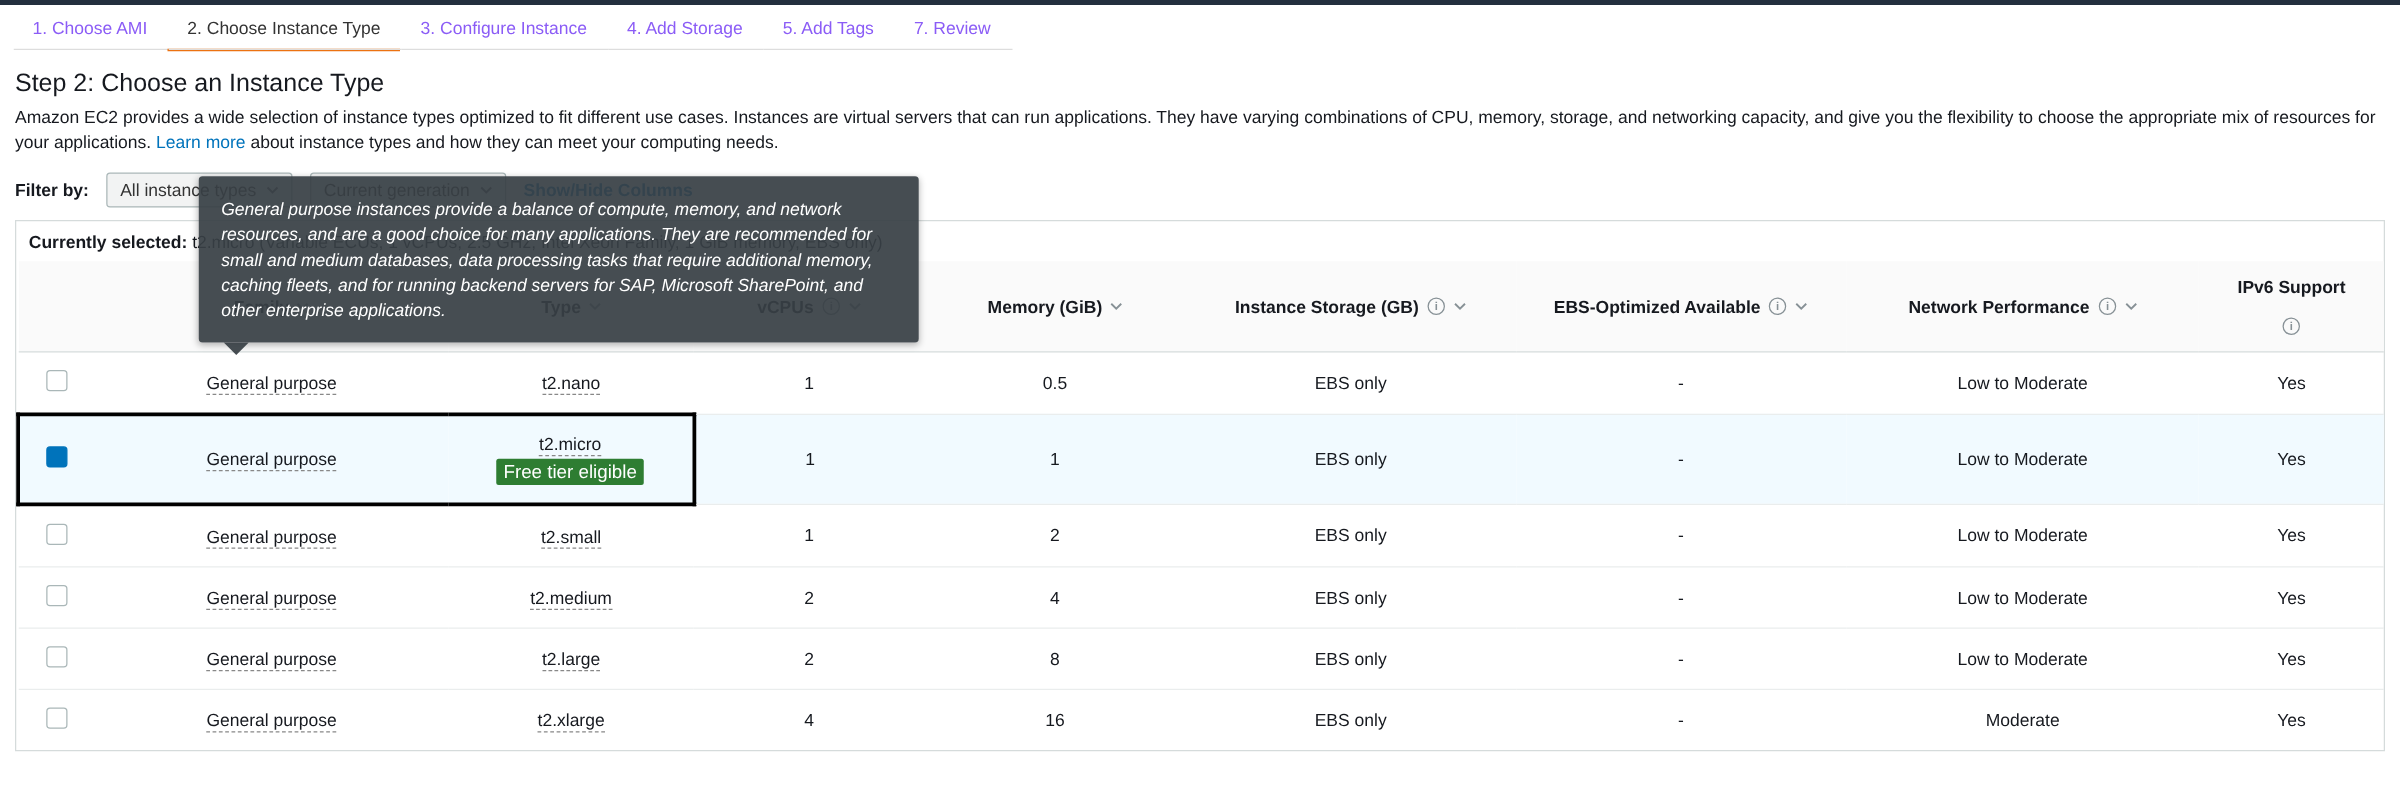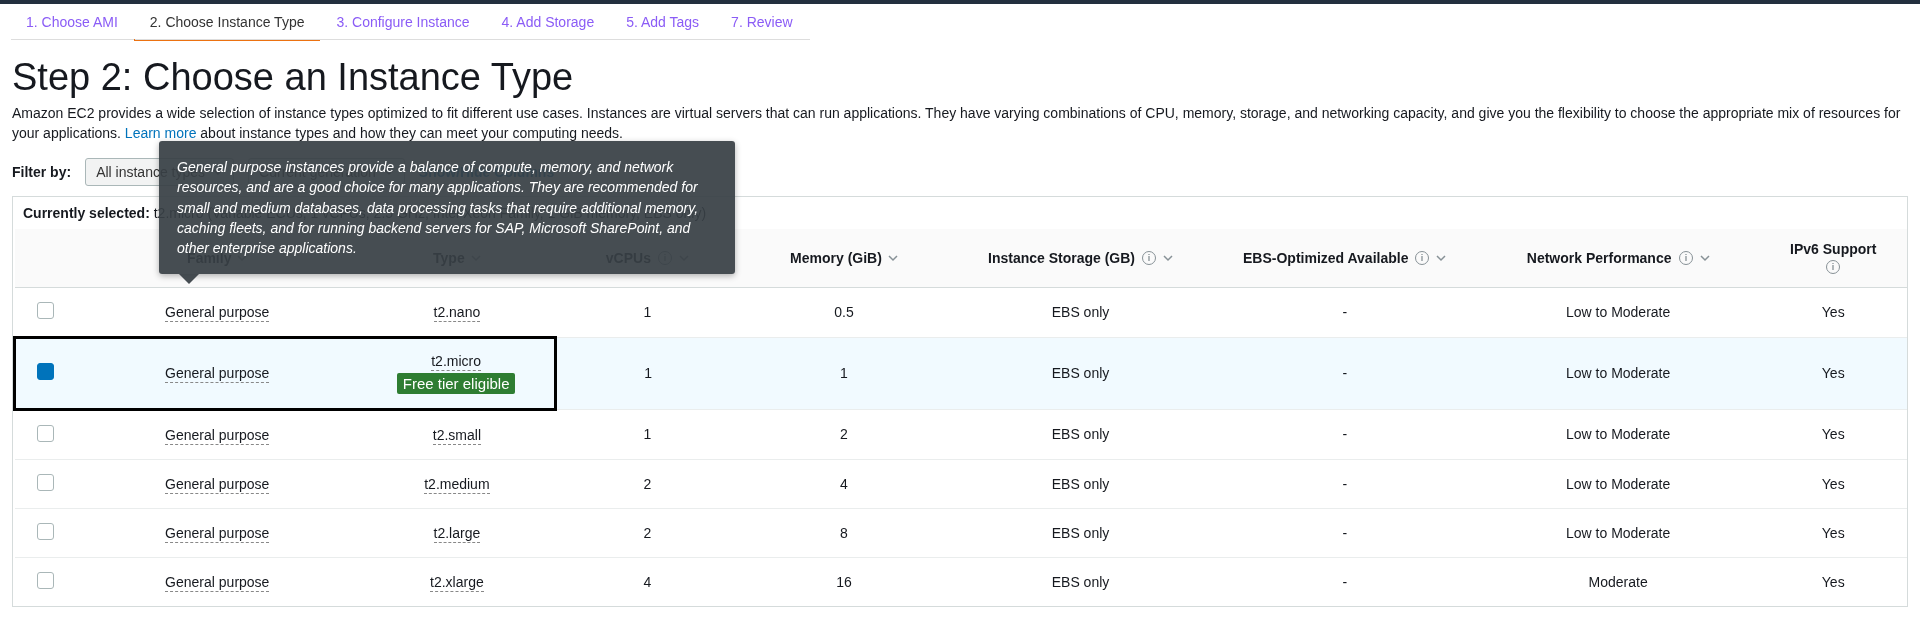--- a/index.html
+++ b/index.html
@@ -3,21 +3,21 @@
 <meta charset="utf-8">
 <style>
   html,body { margin:0; padding:0; font-family:"Helvetica Neue",Arial,sans-serif; font-size:14px; color:#16191f; background:#fff; }
   .viewport { width:1920px; height:643px; overflow:hidden; position:relative; }
   .topbar { height:4px; background:#232f3e; width:100%; }
   .wizard-tabs { display:flex; padding:0 10px; border-bottom:0; }
   .wizard-tab { padding:10px 16px 9px; color:#8b5cf6; font-size:14px; cursor:pointer; border-bottom:2px solid transparent; position:relative; margin-bottom:-1px; }
   .wizard-tab.active { color:#333; font-weight:400; border-bottom:2px solid #ec7211;text-align:center; }
   .wizard-tab::after { content:""; position:absolute; right:-1px; top:35px; width:100%; height:1px; background:#ddd; }
   .content { padding:10px 12px 0 12px; }
-  h1.step-title { font-size:38px; font-weight:400; margin:6px 0 4px 0; color:#16191f; }
+  h1.step-title { font-size:20px; font-weight:400; margin:6px 0 4px 0; color:#16191f; }
   .step-desc { font-size:14px; line-height:1.45; color:#16191f; margin:0 0 14px 0; }
   a.learn-more { color:#0073bb; text-decoration:none; }
   .filter-row { display:flex; align-items:center; gap:14px; margin-bottom:10px; }
   .filter-label { font-weight:700; }
   .dd { display:inline-flex; align-items:center; gap:8px; padding:5px 10px; border:1px solid #aab7b8; border-radius:3px; background:#f2f3f3; color:#333; cursor:pointer; }
   .dd svg { width:10px; height:10px; }
   .linkbtn { color:#0073bb; font-weight:700; cursor:pointer; }
   .currently { padding:8px 10px; font-size:14px; }
   .currently .lbl { font-weight:700; }
   .table-wrap { border:1px solid #d5dbdb; margin:0 0 0 0; }
@@ -156,21 +156,21 @@
           <th><span class="hdr">
                   <span>Network Performance</span>
                   <svg class="info-icon" viewBox="0 0 16 16">
                     <circle cx="8" cy="8" r="6.5" fill="none" stroke="currentColor"></circle>
                     <text x="8" y="11" text-anchor="middle" font-size="9" fill="currentColor">i</text>
                   </svg>
                   <svg class="sort-caret" viewBox="0 0 10 10">
                     <path d="M1 3l4 4 4-4" fill="none" stroke="currentColor" stroke-width="1.5"></path>
                   </svg>
                 </span></th>
-          <th><span class="hdr" style="flex-direction:column; gap:2px;">
+          <th><span class="hdr" style="flex-direction:column; gap:16px;">
                   <span>IPv6 Support</span>
                   <svg class="info-icon" viewBox="0 0 16 16">
                     <circle cx="8" cy="8" r="6.5" fill="none" stroke="currentColor"></circle>
                     <text x="8" y="11" text-anchor="middle" font-size="9" fill="currentColor">i</text>
                   </svg>
                 </span></th>
         </tr>
       </thead>
       <tbody id="tbody">
             <tr>

